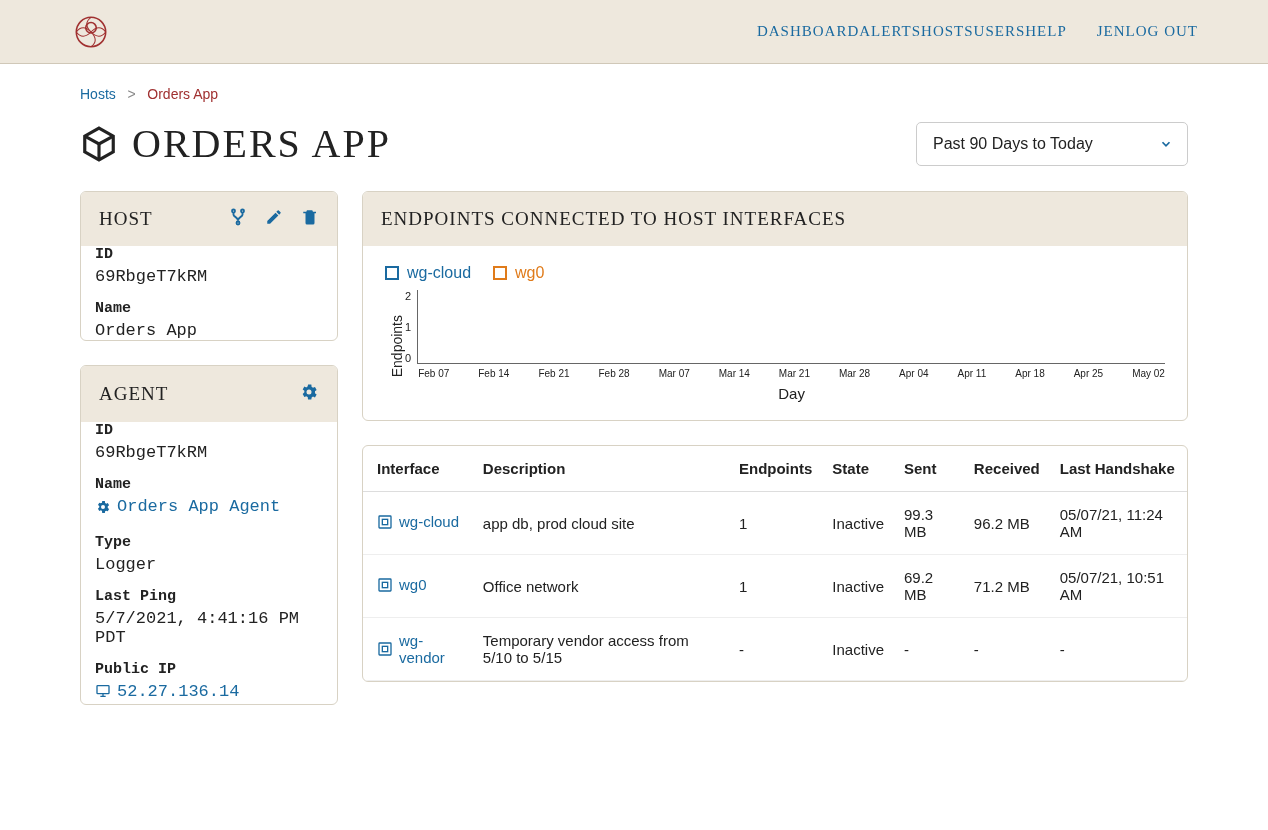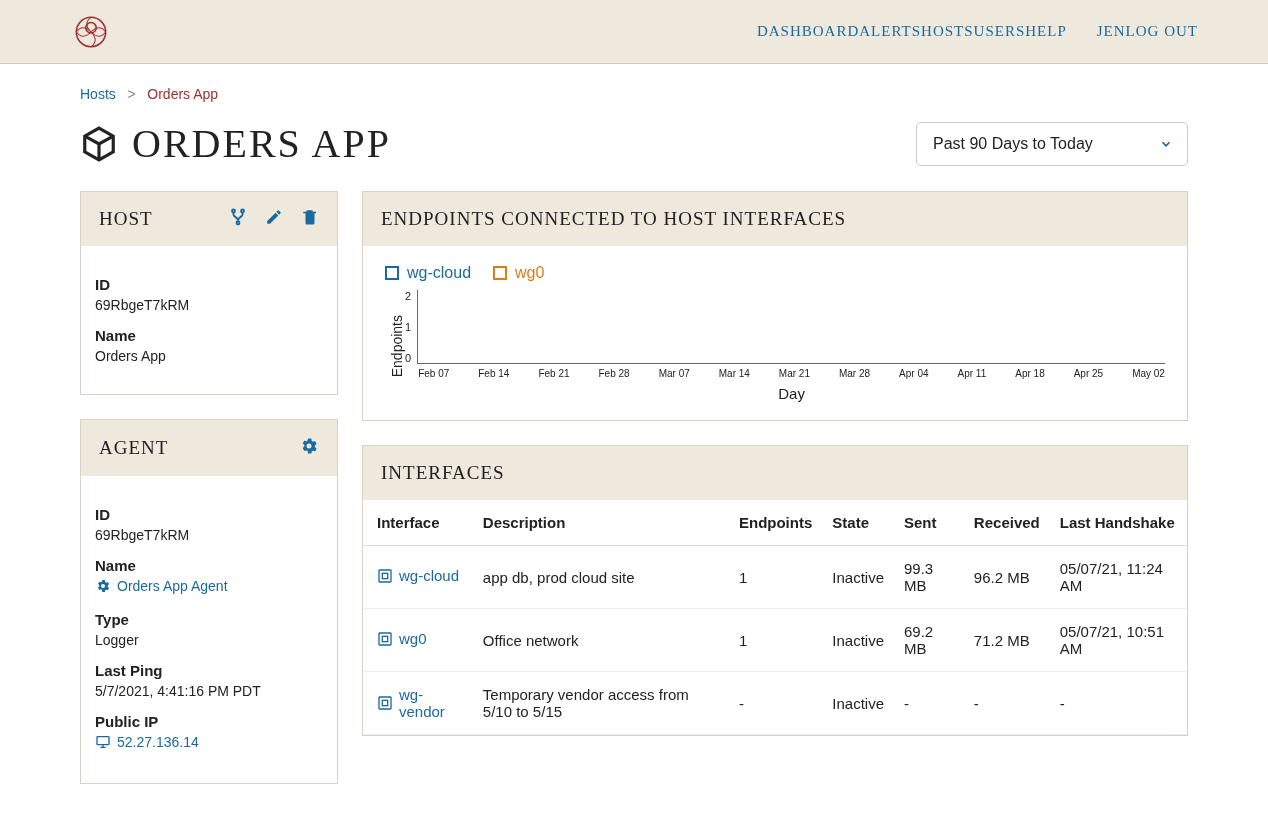--- a/index.html
+++ b/index.html
@@ -85,21 +85,21 @@
   color: #1a6aa0;
 }
 .cols {
   display: flex;
   gap: 24px;
 }
 .left { width: 258px; flex-shrink: 0; }
 .right { flex: 1; }
 .panel {
   border: 1px solid #d8d2c4;
-  border-radius: 0;
+  border-radius: 6px;
   margin-bottom: 24px;
   background: #fff;
   overflow: hidden;
 }
 .panel-head {
   background: #eee8dd;
   padding: 16px 18px;
   display: flex;
   align-items: center;
 }
@@ -109,27 +109,27 @@
   letter-spacing: 1px;
 }
 .panel-head .actions {
   margin-left: auto;
   display: flex;
   gap: 18px;
 }
 .panel-head .actions span, .panel-head .gear { color: #1a6aa0; cursor: pointer; }
 .panel-head .gear { margin-left: auto; }
 .panel-body {
-  padding: 30px 14px;
-  font-family: Liberation Sans, sans-serif;
+  padding: 0 14px;
+  font-family: Liberation Mono, monospace;
 }
 .kv { margin-bottom: 14px; }
 .kv:last-child { margin-bottom: 0; }
 .kv .k { font-weight: 600; font-size: 15px; margin-bottom: 4px; }
-.kv .v { font-size: 14px; }
+.kv .v { font-size: 17px; }
 .kv .v a { color: #1a6aa0; text-decoration: none; display: inline-flex; align-items: center; gap: 6px; }
 .legend {
   display: flex;
   gap: 22px;
   padding: 18px 22px 8px 22px;
   font-family: -apple-system, sans-serif;
   font-size: 16px;
 }
 .legend-item { display: flex; align-items: center; gap: 8px; color: #1a6aa0; }
 .legend-item.orange { color: #e07b1a; }
@@ -696,23 +696,20 @@
                   <span>Apr 25</span>
                   <span>May 02</span>
                 </div>
               <div class="xlabel">Day</div>
             </div>
           </div>
         </div>
       </div>
 
       <div class="panel">
-        <div class="panel-head">
-          <h2>INTERFACES</h2>
-        </div>
         <table>
           <thead>
             <tr id="thead-row">
                 <th>Interface</th>
                 <th>Description</th>
                 <th>Endpoints</th>
                 <th>State</th>
                 <th>Sent</th>
                 <th>Received</th>
                 <th>Last Handshake</th>

